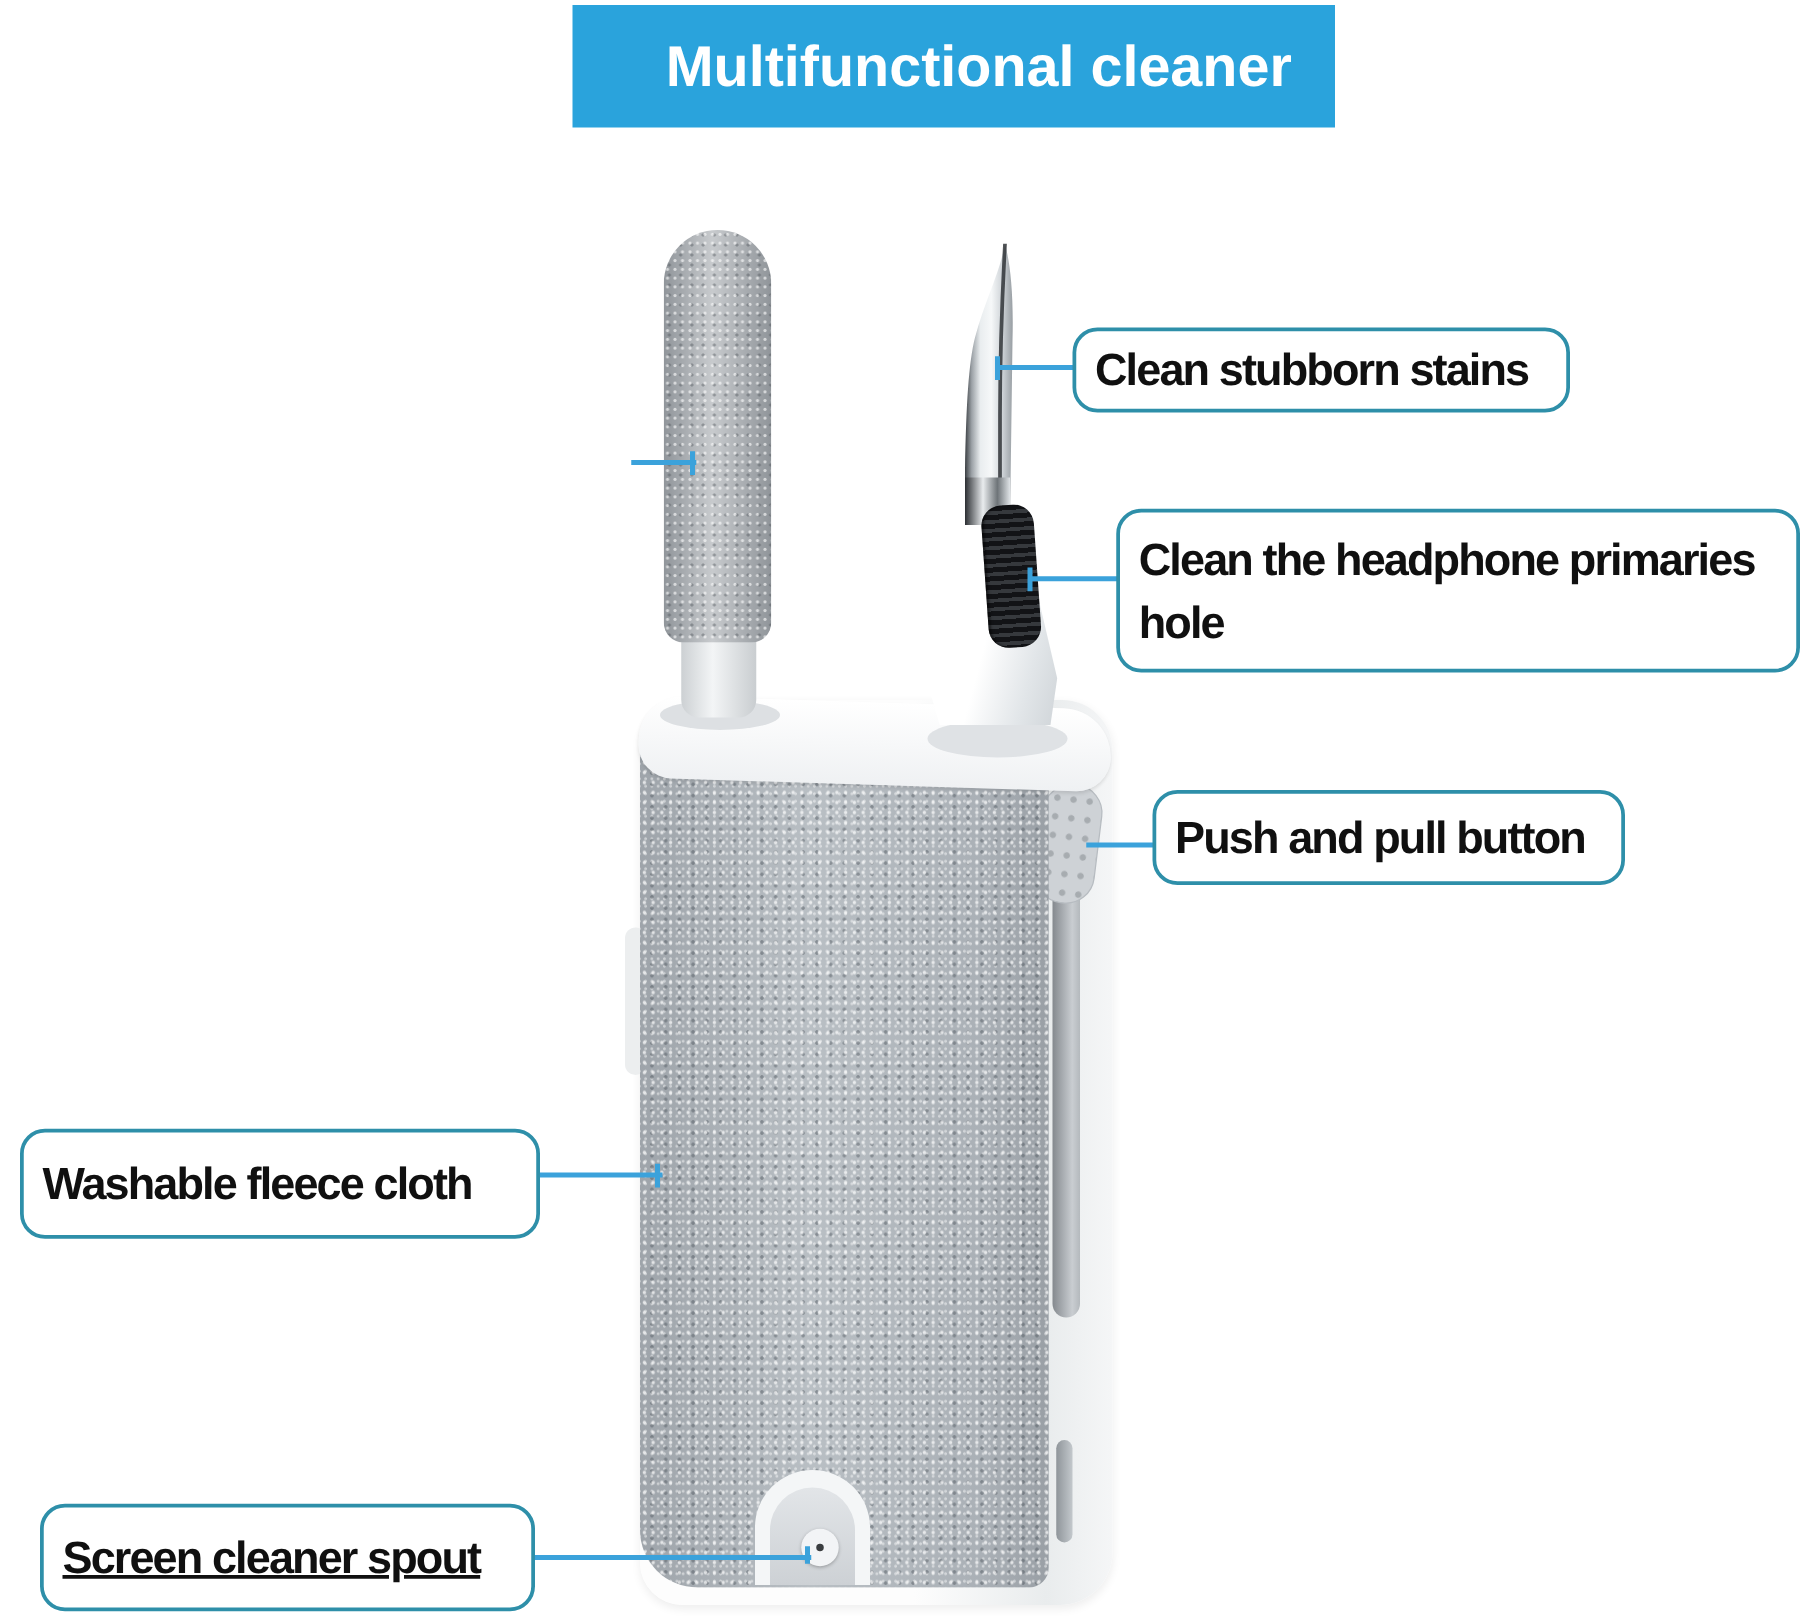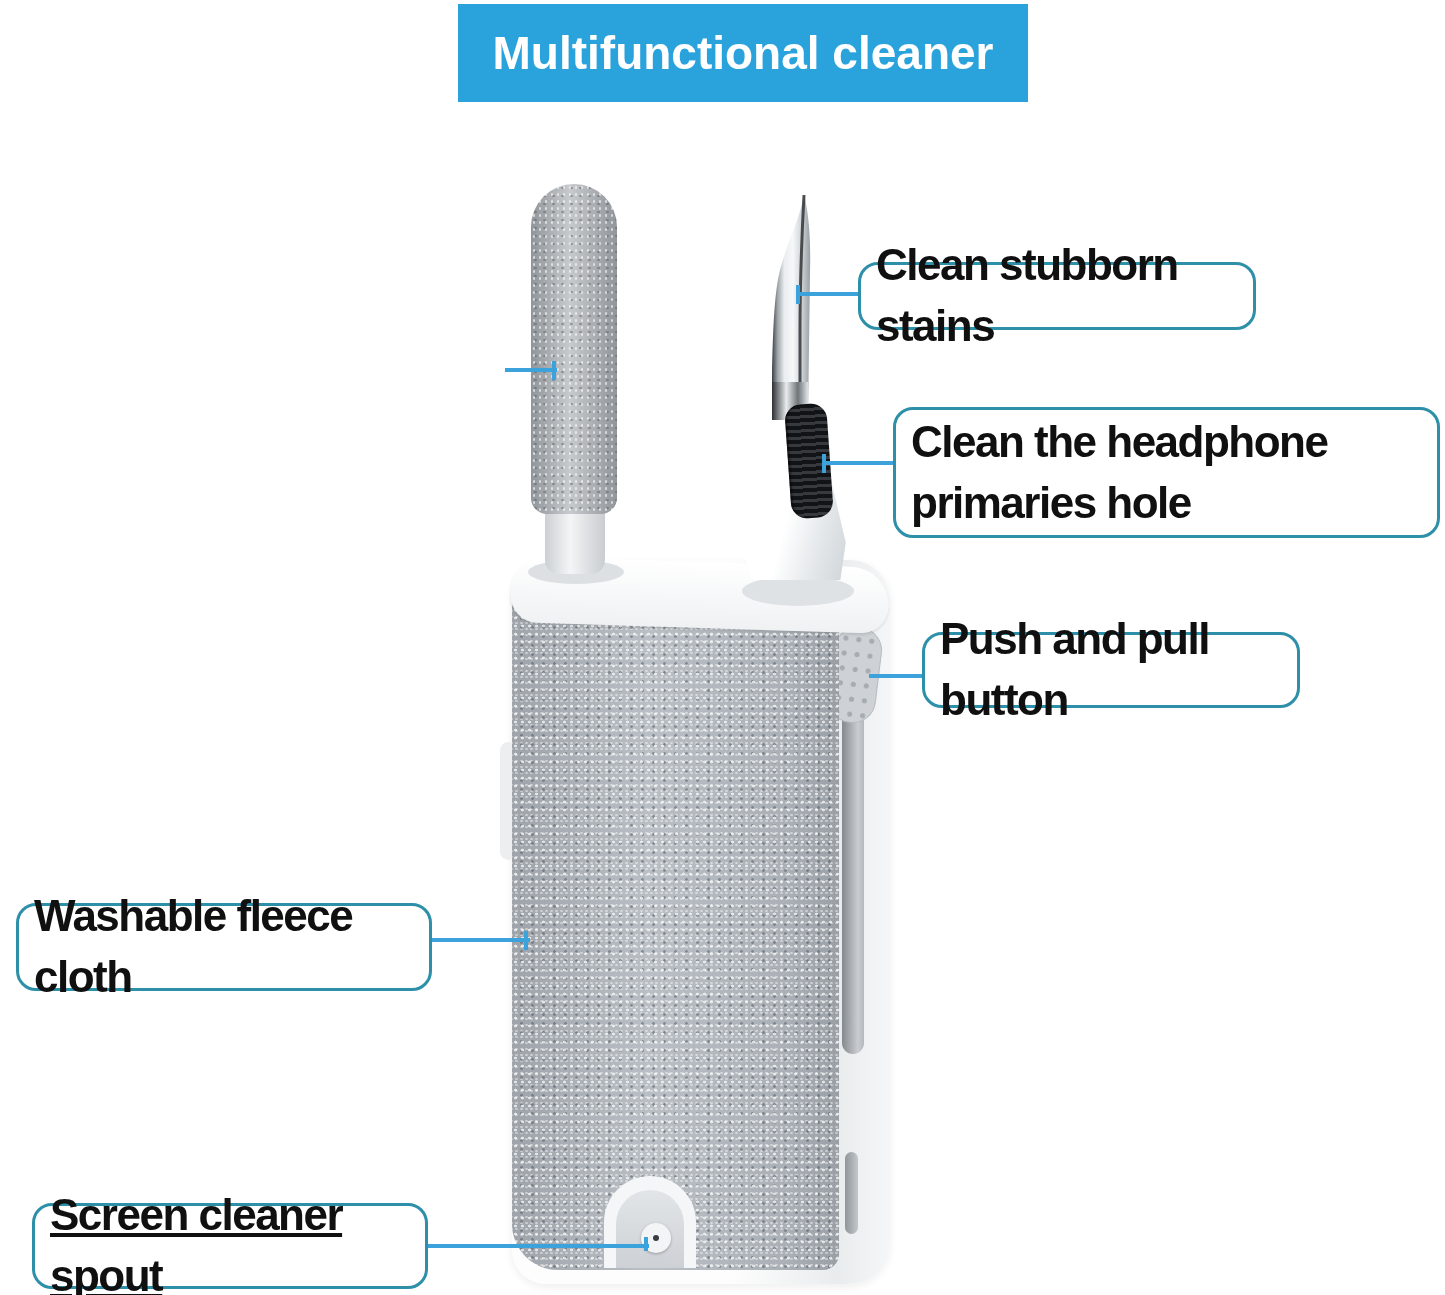--- a/index.html
+++ b/index.html
@@ -5,29 +5,29 @@
   html,body{margin:0;padding:0;background:#fff;}
   .canvas{
     position:relative;width:1445px;height:1295px;background:#ffffff;overflow:hidden;
     font-family:"Liberation Sans",sans-serif;
   }
   
   .banner{
     position:absolute;left:458px;top:4px;width:570px;height:98px;
     background:var(--banner,#2aa3dc);
     display:flex;align-items:center;justify-content:center;
-    color:#ffffff;font-size:46px;font-weight:bold;letter-spacing:0px;
+    color:#ffffff;font-size:46px;font-weight:bold;letter-spacing:0px;padding-left:40px;
   }
   
   .callout{
     position:absolute;box-sizing:border-box;background:#ffffff;
     border:3px solid var(--border,#2e8fa9);border-radius:20px;
     display:flex;align-items:center;
     padding:0 15px;color:var(--ink,#101010);
-    font-size:44px;font-weight:bold;letter-spacing:-1.5px;line-height:1.38;
+    font-size:36px;font-weight:bold;letter-spacing:-1.5px;line-height:1.38;
   }
   
   .cline{position:absolute;height:4px;background:var(--connector,#3ba2db);}
   .ctick{position:absolute;width:4px;height:19px;background:var(--connector,#3ba2db);}
   
   .part{position:absolute;}
   .white-body{
     left:512px;top:560px;width:378px;height:724px;z-index:1;
     background:linear-gradient(to right,#fdfdfd 58%,#e9eced 86%,#f5f6f7);
     border-radius:36px 40px 42px 34px;

